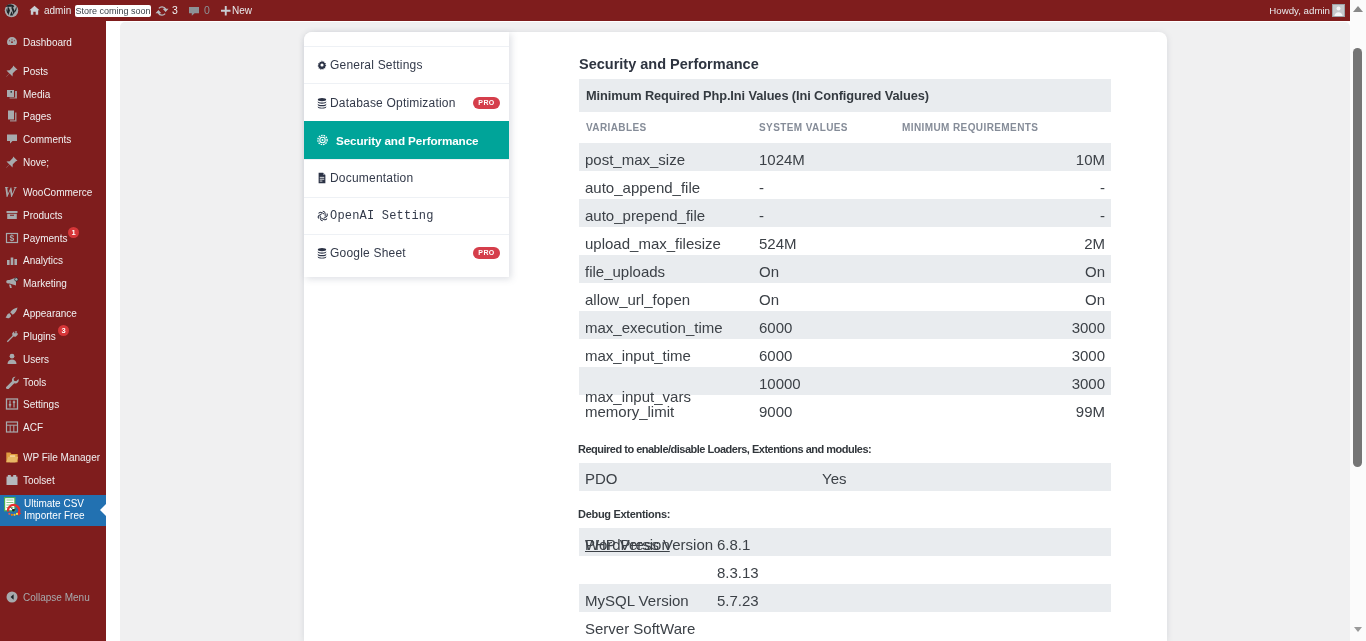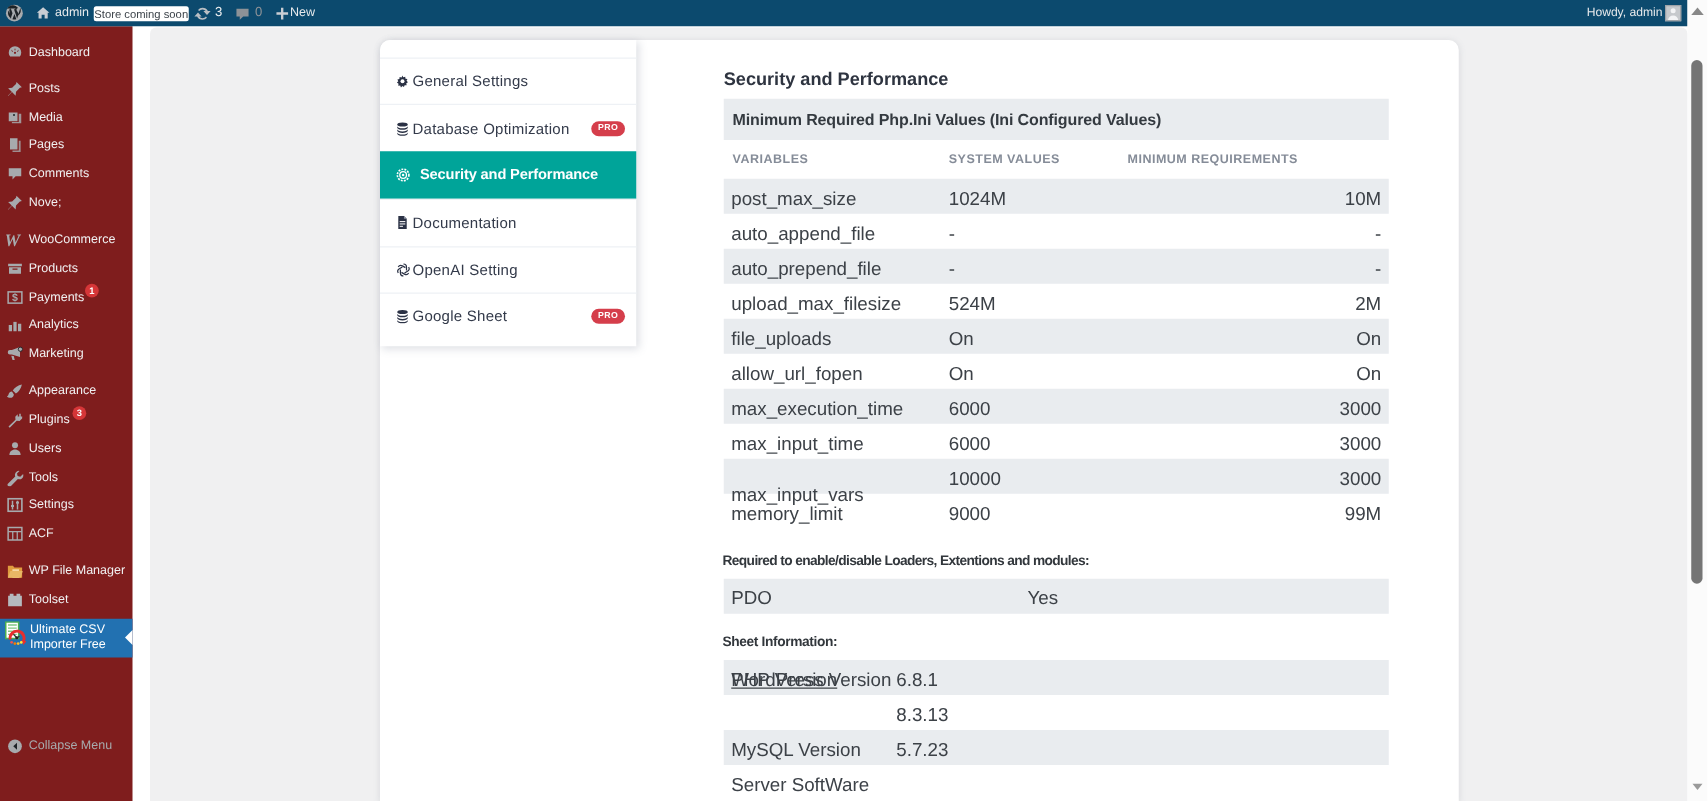--- a/index.html
+++ b/index.html
@@ -2,21 +2,21 @@
 <html><head>
 <meta charset="utf-8">
 <style>
 * { margin:0; padding:0; box-sizing:border-box; }
 html,body { width:1366px; height:641px; overflow:hidden; background:#fff;
   font-family:"Liberation Sans", sans-serif; }
 #stage { position:relative; width:1366px; height:641px; overflow:hidden; }
 .abs { position:absolute; }
 
 
-#adminbar { position:absolute; left:0; top:0; width:1350px; height:21px; background:#0c4a6e; color:#c3c4c7; font-size:10px; }
+#adminbar { position:absolute; left:0; top:0; width:1350px; height:21px; background:#7f1d1d; color:#c3c4c7; font-size:10px; }
 #adminbar .itm { position:absolute; top:0; height:21px; line-height:21px; white-space:nowrap; }
 
 
 #sidebar { position:absolute; left:0; top:21px; width:106px; height:620px; background:#7f1d1d; }
 .mitem { position:absolute; left:0; width:106px; height:22px; color:#f0f0f1; font-size:10px; }
 .mitem .txt { position:absolute; left:23px; top:50%; transform:translateY(-50%); white-space:nowrap; }
 .mitem .ico { position:absolute; left:4.5px; top:50%; transform:translateY(-50%); width:14px; height:14px; }
 .badge { position:absolute; width:11px; height:11px; background:#d63638; border-radius:50%; color:#fff; font-size:7.5px; font-weight:bold; text-align:center; line-height:11px; }
 
 
@@ -99,21 +99,21 @@
 
     <div class="cell" style="left:585px;top:403px;">memory_limit</div>
     <div class="cell" style="left:759px;top:403px;">9000</div>
     <div class="cell" style="left:902px;top:403px;width:203px;text-align:right;">99M</div>
 
     <div class="abs" style="left:578px;top:443px;font-size:11px;font-weight:bold;color:#32373c;letter-spacing:-.5px;">Required to enable/disable Loaders, Extentions and modules:</div>
     <div class="abs" style="left:579px;top:463px;width:532px;height:28px;background:#e9ecef;"></div>
     <div class="cell" style="left:585px;top:470px;">PDO</div>
     <div class="cell" style="left:822px;top:470px;">Yes</div>
 
-    <div class="abs" style="left:578px;top:508px;font-size:11px;font-weight:bold;color:#32373c;letter-spacing:-.3px;">Sheet Information:</div>
+    <div class="abs" style="left:578px;top:508px;font-size:11px;font-weight:bold;color:#32373c;letter-spacing:-.3px;">Debug Extentions:</div>
     <div class="abs" style="left:579px;top:528px;width:532px;height:28px;background:#e9ecef;"></div>
     <div class="abs" style="left:579px;top:584px;width:532px;height:28px;background:#e9ecef;"></div>
     <div class="cell" style="left:585px;top:536px;">WordPress Version</div>
     <div class="cell" style="left:717px;top:536px;">6.8.1</div>
     <div class="cell" style="left:585px;top:536px;text-decoration:underline;">PHP Version</div>
     <div class="cell" style="left:717px;top:564px;">8.3.13</div>
     <div class="cell" style="left:585px;top:592px;">MySQL Version</div>
     <div class="cell" style="left:717px;top:592px;">5.7.23</div>
     <div class="cell" style="left:585px;top:620px;">Server SoftWare</div>
   </div>
@@ -152,21 +152,21 @@
       <svg class="tabico" viewBox="0 0 16 16">
           <path fill="#2b3245" d="M3.5 1h6l3 3v11h-9z"></path>
           <path fill="#8d93a2" d="M9.5 1l3 3h-3z"></path>
           <rect x="5" y="6.5" width="6" height="1.1" fill="#fff"></rect>
           <rect x="5" y="9" width="6" height="1.1" fill="#fff"></rect>
           <rect x="5" y="11.5" width="3.5" height="1.1" fill="#fff"></rect>
         </svg>
       <div class="tablbl">Documentation</div>
     </div>
     <div class="tabdiv" style="top:165px;"></div>
-    <div class="tabrow" style="top:165px;">
+    <div class="tabrow" style="top:165px;font-family:Liberation Mono, monospace;">
       <svg class="tabico" viewBox="0 0 16 16" style="width:13.5px;height:13.5px;">
         <g fill="none" stroke="#2b3245" stroke-width="1.15">
           <path d="M8 2.3 a2.9 2.9 0 0 1 2.9 2.9 v3.3" transform="rotate(0 8 8)"></path>
           <path d="M8 2.3 a2.9 2.9 0 0 1 2.9 2.9 v3.3" transform="rotate(60 8 8)"></path>
           <path d="M8 2.3 a2.9 2.9 0 0 1 2.9 2.9 v3.3" transform="rotate(120 8 8)"></path>
           <path d="M8 2.3 a2.9 2.9 0 0 1 2.9 2.9 v3.3" transform="rotate(180 8 8)"></path>
           <path d="M8 2.3 a2.9 2.9 0 0 1 2.9 2.9 v3.3" transform="rotate(240 8 8)"></path>
           <path d="M8 2.3 a2.9 2.9 0 0 1 2.9 2.9 v3.3" transform="rotate(300 8 8)"></path>
         </g>
       </svg>

